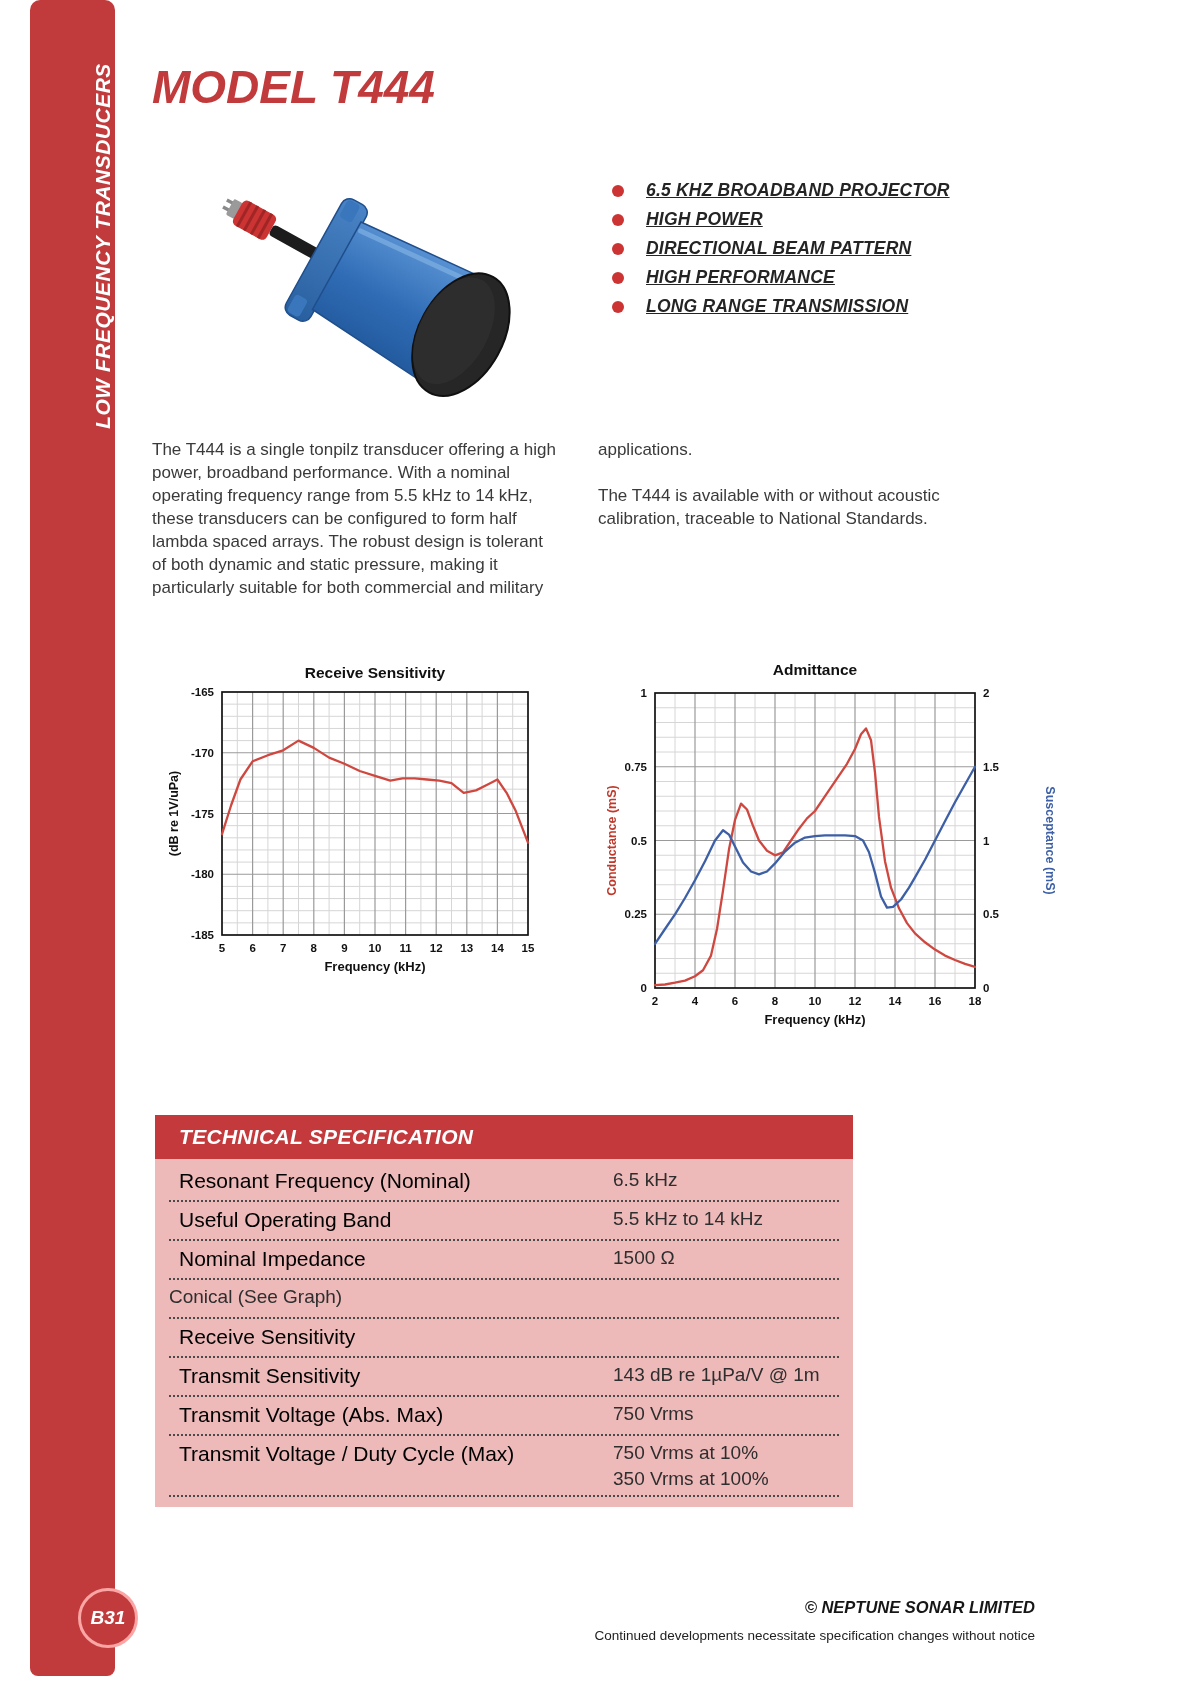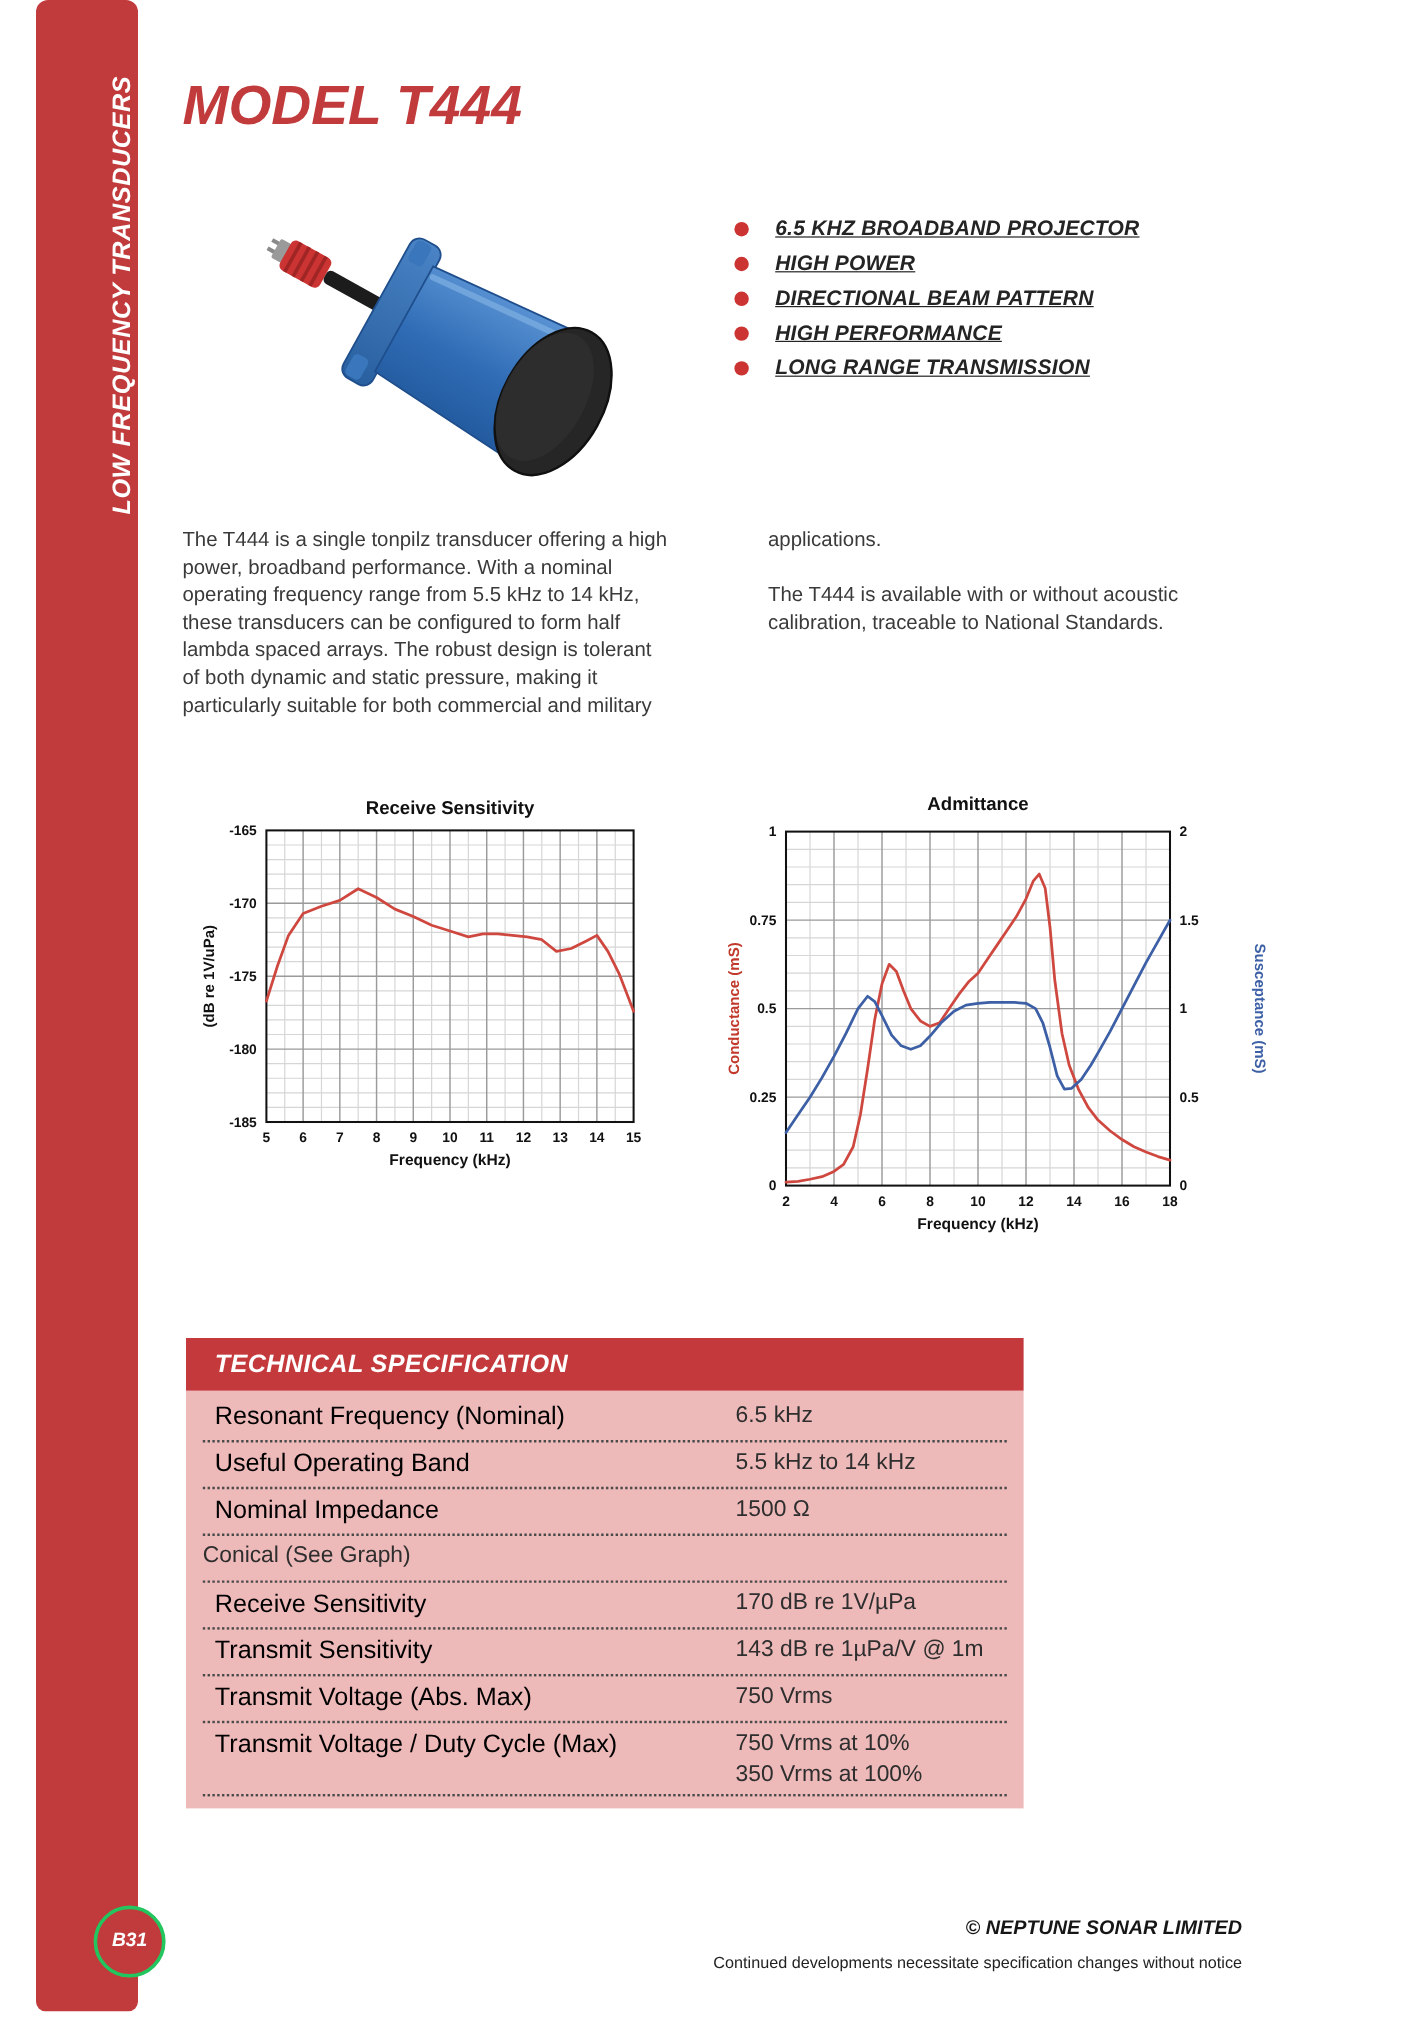--- a/index.html
+++ b/index.html
@@ -17,40 +17,40 @@
   
   .product{position:absolute;left:195px;top:168px;width:360px;height:280px;}
   
   .features{position:absolute;left:612px;top:176px;width:440px;list-style:none;margin:0;padding:0;}
   .feature-item{display:flex;align-items:center;height:29px;}
   .feature-dot{width:12px;height:12px;border-radius:50%;background:#cc3434;margin-right:22px;flex:0 0 auto;}
   .feature-label{font-size:17.5px;font-weight:bold;font-style:italic;color:#242424;letter-spacing:.2px;text-decoration:underline;}
   
   .para{position:absolute;font-size:17px;line-height:23px;color:#3a3a3a;}
   .col1{left:152px;top:438px;width:408px;}
-  .col2{left:640px;top:438px;width:400px;}
+  .col2{left:598px;top:438px;width:400px;}
   .col2 p{margin:0 0 23px 0;}
   
   .chart{position:absolute;}
   #chart0{left:162px;top:658px;width:410px;height:330px;}
   #chart1{left:600px;top:655px;width:460px;height:380px;}
   
   .spec{position:absolute;left:155px;top:1115px;width:698px;border-radius:24px;}
   .spec-header{background:#c4393c;color:#fff;font-size:21px;font-weight:bold;font-style:italic;
                height:44px;line-height:44px;padding-left:24px;letter-spacing:.3px;}
   .spec-body{background:#eeb9b9;padding:4px 0 10px 0;}
   .spec-row{display:flex;margin:0 14px 0 14px;border-bottom:2px dotted #4a4a4a;
             padding:6px 0 5px 0;min-height:26px;}
   .spec-label{width:434px;padding-left:10px;font-size:21px;color:#000000;}
   .spec-value{flex:1;font-size:19px;color:#2e2e2e;}
   .spec-value .line2{margin-top:4px;}
   
   .badge{position:absolute;left:78px;top:1588px;width:60px;height:60px;border-radius:50%;
-         background:#c23b3c;border:3px solid #22c55e;box-sizing:border-box;display:flex;
-         align-items:center;justify-content:center;color:#fff;font-size:16px;font-weight:bold;font-style:italic;}
+         background:#c23b3c;border:3px solid #fca5a5;box-sizing:border-box;display:flex;
+         align-items:center;justify-content:center;color:#fff;font-size:19px;font-weight:bold;font-style:italic;}
   .copyright{position:absolute;right:155px;top:1598px;font-size:16.5px;font-weight:bold;
              font-style:italic;color:#161616;text-align:right;}
   .notice{position:absolute;right:155px;top:1628px;font-size:13.5px;color:#222;text-align:right;}
 </style>
 </head>
 <body>
 
 <div class="page">
 
   <div class="sidebar">
@@ -273,23 +273,20 @@
             <div>1500 Ω</div>
           </div>
         </div>
         <div class="spec-row">
           <div class="spec-value">
             <div>Conical (See Graph)</div>
           </div>
         </div>
         <div class="spec-row">
           <div class="spec-label">Receive Sensitivity</div>
-          <div class="spec-value">
-            <div>170 dB re 1V/µPa</div>
-          </div>
         </div>
         <div class="spec-row">
           <div class="spec-label">Transmit Sensitivity</div>
           <div class="spec-value">
             <div>143 dB re 1µPa/V @ 1m</div>
           </div>
         </div>
         <div class="spec-row">
           <div class="spec-label">Transmit Voltage (Abs. Max)</div>
           <div class="spec-value">

